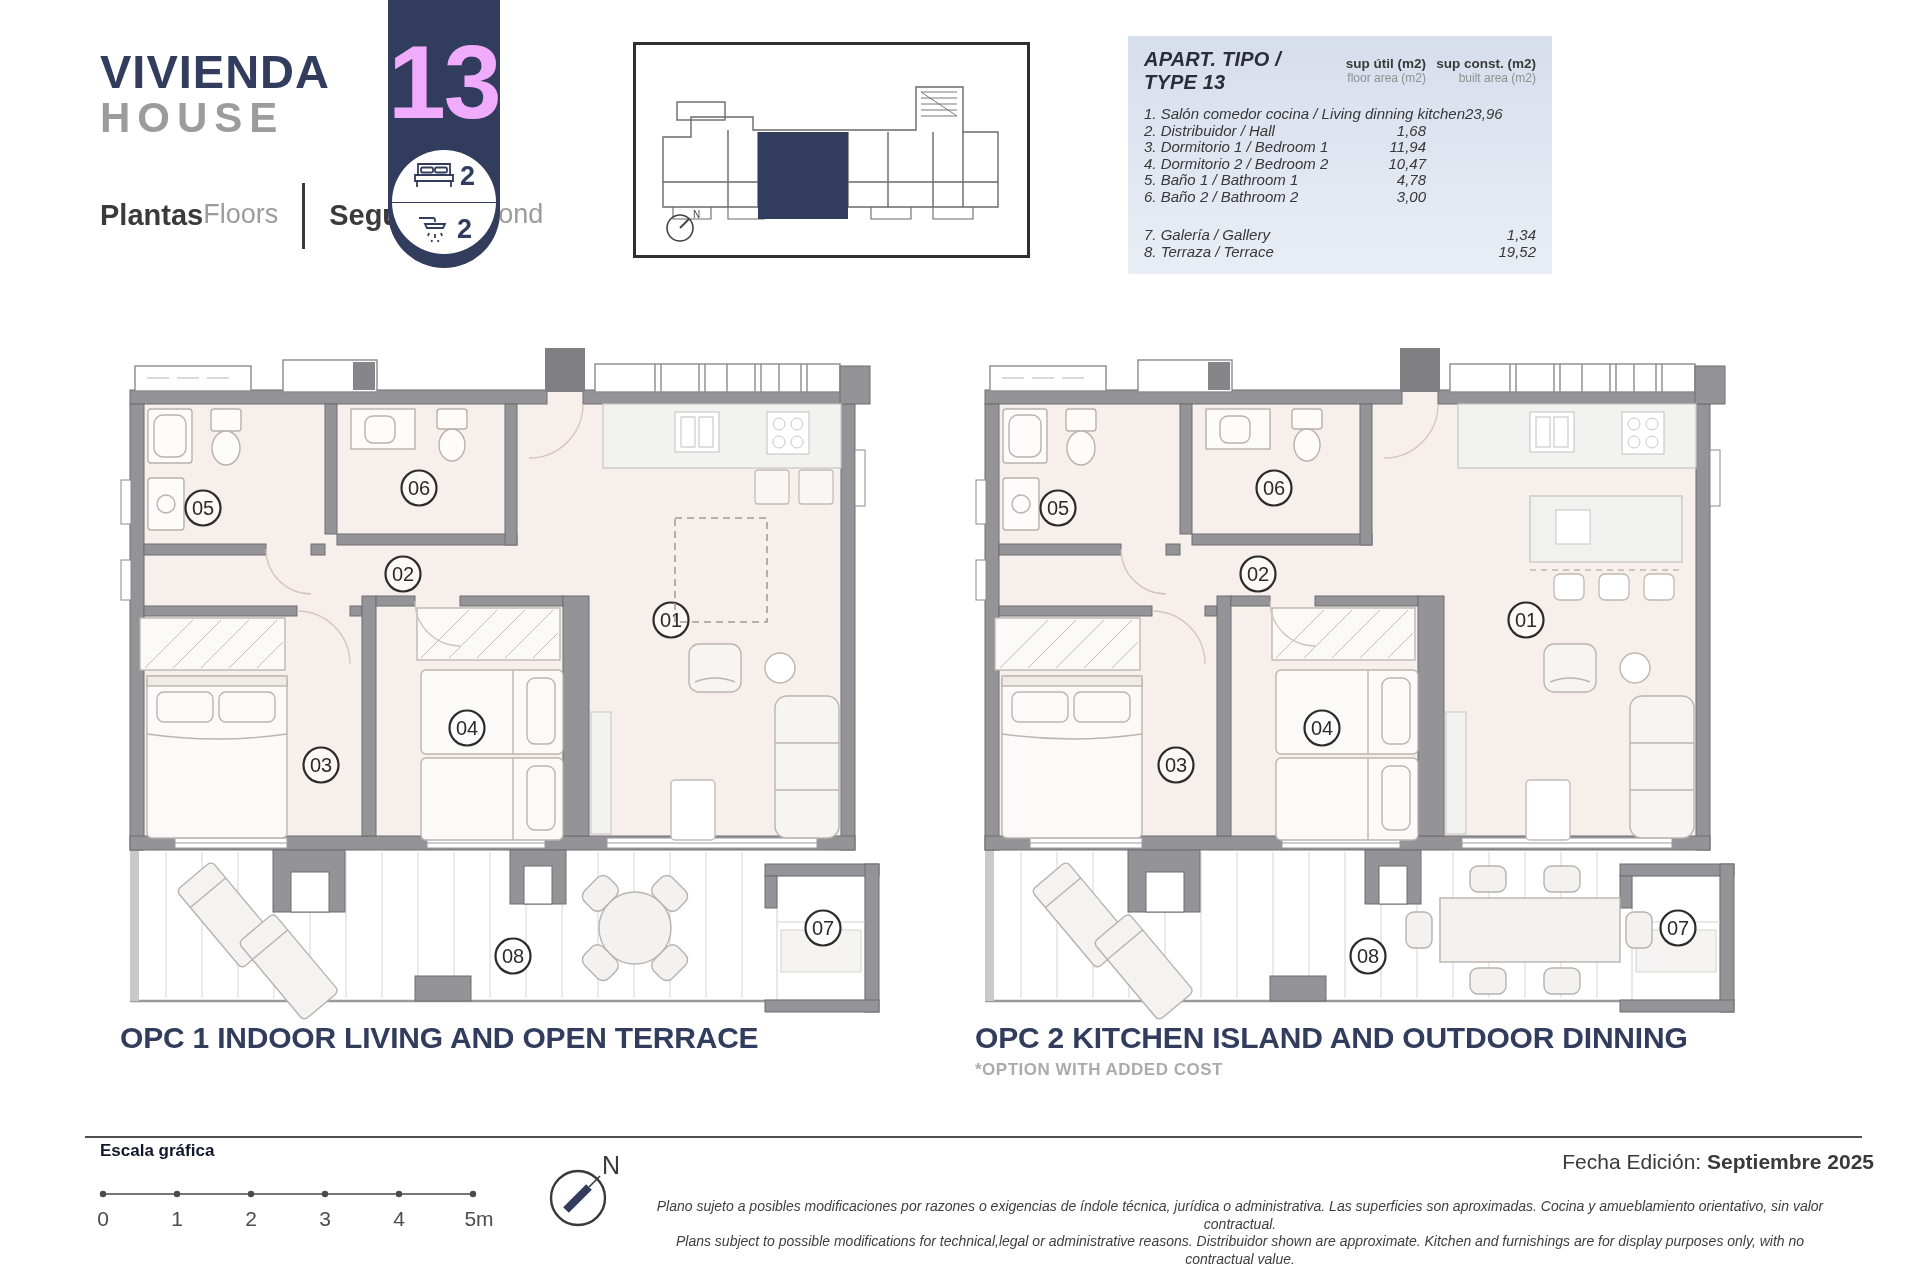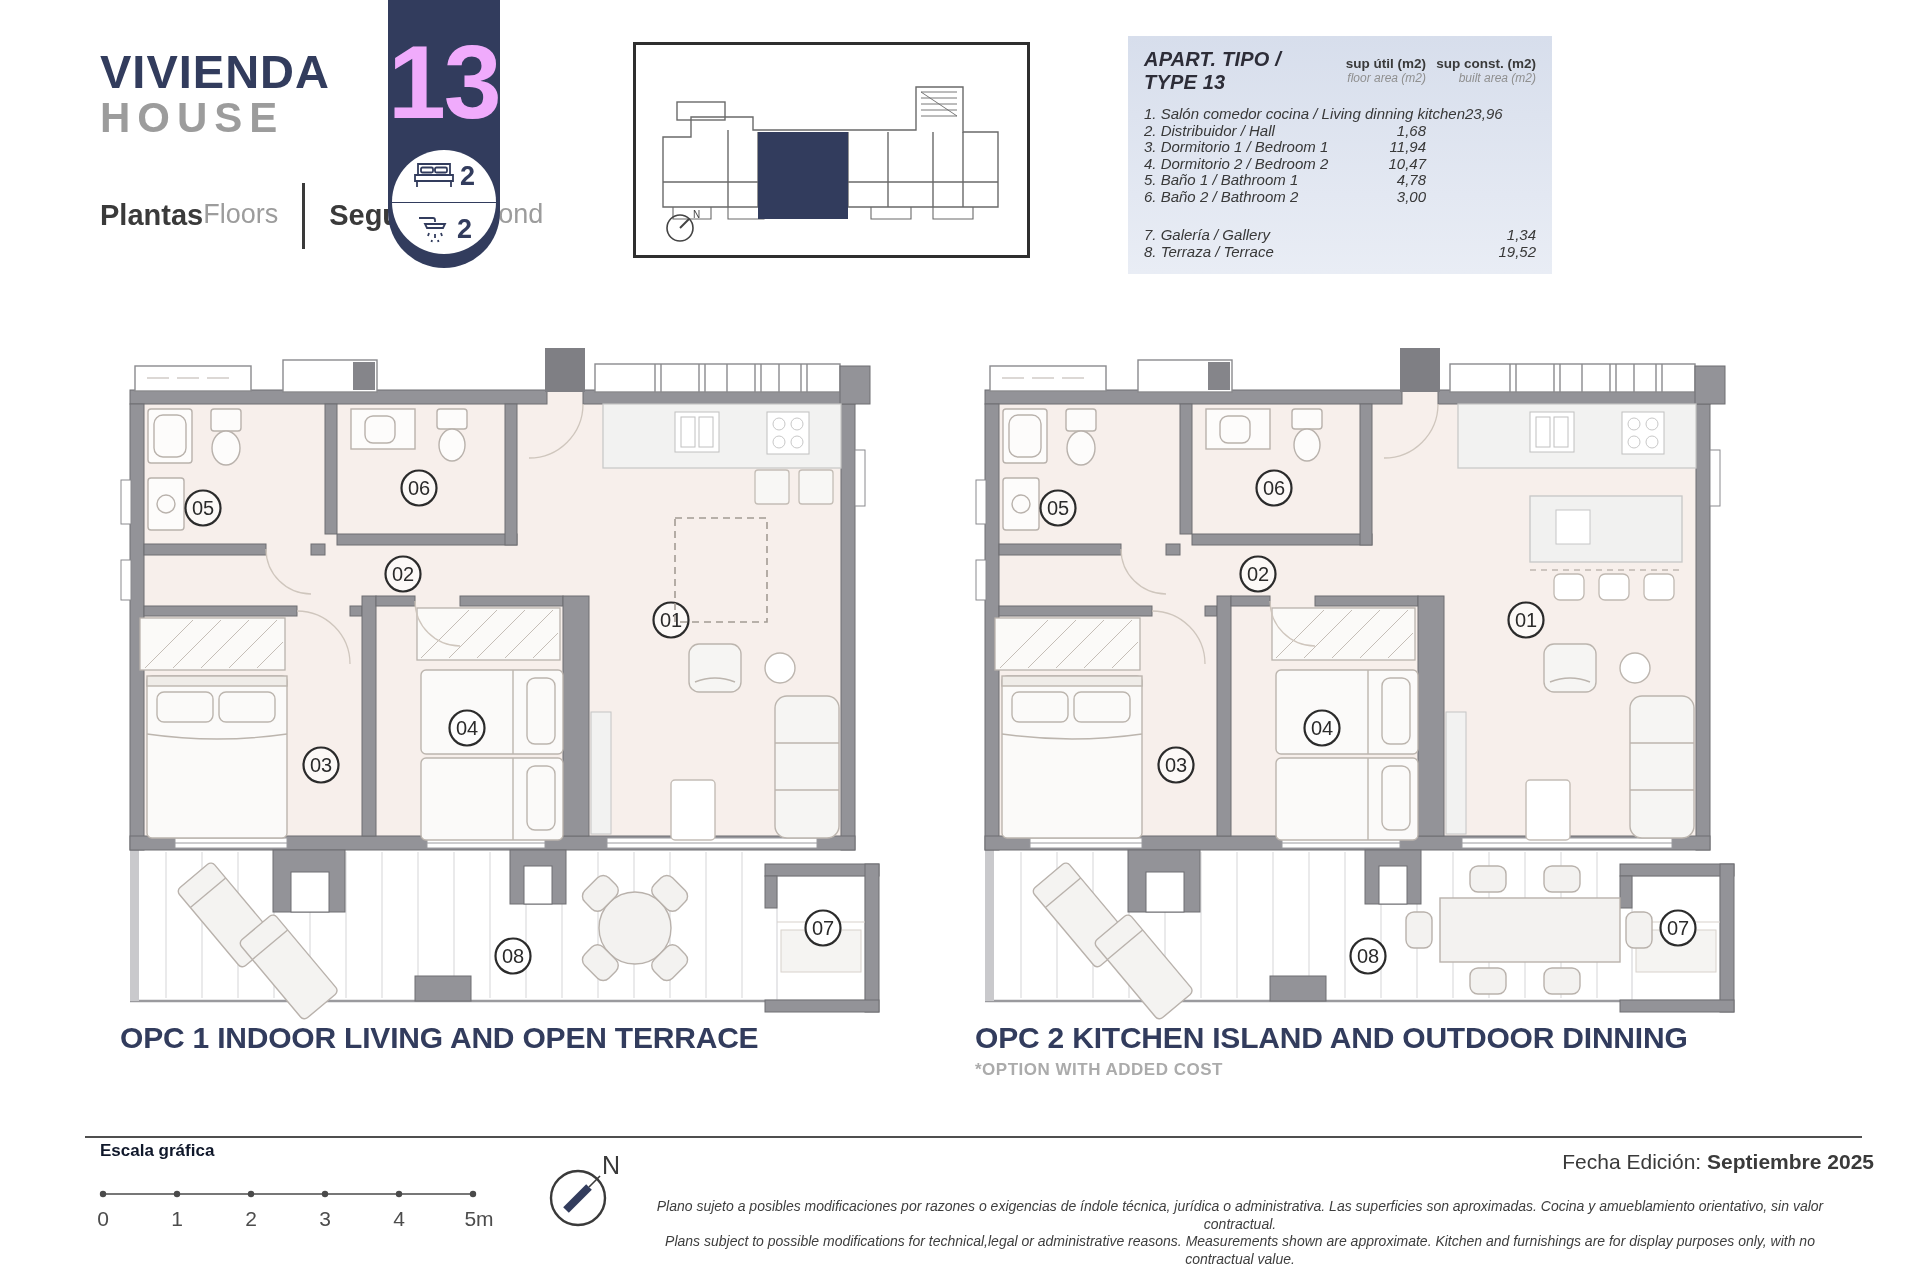--- a/index.html
+++ b/index.html
@@ -32,21 +32,21 @@
   .keyplan{left:633px;top:42px;}
 
   
   .atable{left:1128px;top:36px;width:424px;background:linear-gradient(#d7deec,#e9edf5);
     padding:12px 16px 14px 16px;box-sizing:border-box;}
   .at-head{display:flex;align-items:center;}
   .at-title{flex:1;font-size:20px;font-weight:bold;font-style:italic;color:#2d2d38;letter-spacing:0.2px;}
   .at-col{width:102px;text-align:right;line-height:1.15;}
   .at-col2{width:110px;}
   .at-col-l1{font-size:13.5px;font-weight:bold;color:#3a3a3a;}
-  .at-col-l2{font-size:12px;font-style:italic;color:#8f8f8f;}
+  .at-col-l2{font-size:12px;color:#8f8f8f;}
   .at-rows{margin-top:12px;}
   .t-row{display:flex;font-size:15px;font-style:italic;color:#383838;line-height:16.5px;}
   .t-label{flex:1;white-space:nowrap;}
   .t-v1{width:74px;text-align:right;}
   .t-v2{width:110px;text-align:right;}
   .at-rows-b{margin-top:22px;}
   .at-foot{margin-top:18px;display:flex;align-items:flex-end;}
   .at-foot-labels{flex:1;font-size:11.5px;font-weight:bold;font-style:italic;color:#2e2e2e;line-height:14px;letter-spacing:0.1px;}
   .at-total{font-size:17px;font-weight:bold;font-style:italic;color:#2e2e2e;}
 
@@ -472,16 +472,16 @@
     </svg>
   </div>
 
   <div class="abs fecha">
     <span>Fecha Edición:</span>
     <b>Septiembre 2025</b>
   </div>
 
   <div class="abs disclaimer">
     <div>Plano sujeto a posibles modificaciones por razones o exigencias de índole técnica,  jurídica o administrativa. Las superficies son aproximadas. Cocina y amueblamiento orientativo, sin valor contractual.</div>
-    <div>Plans subject to possible modifications for technical,legal or administrative reasons. Measurements shown are approximate. Kitchen and furnishings are for display purposes only, with no contractual value.</div>
+    <div>Plans subject to possible modifications for technical,legal or administrative reasons. Distribuidor shown are approximate. Kitchen and furnishings are for display purposes only, with no contractual value.</div>
   </div>
 
 </div>
 
 </body></html>

